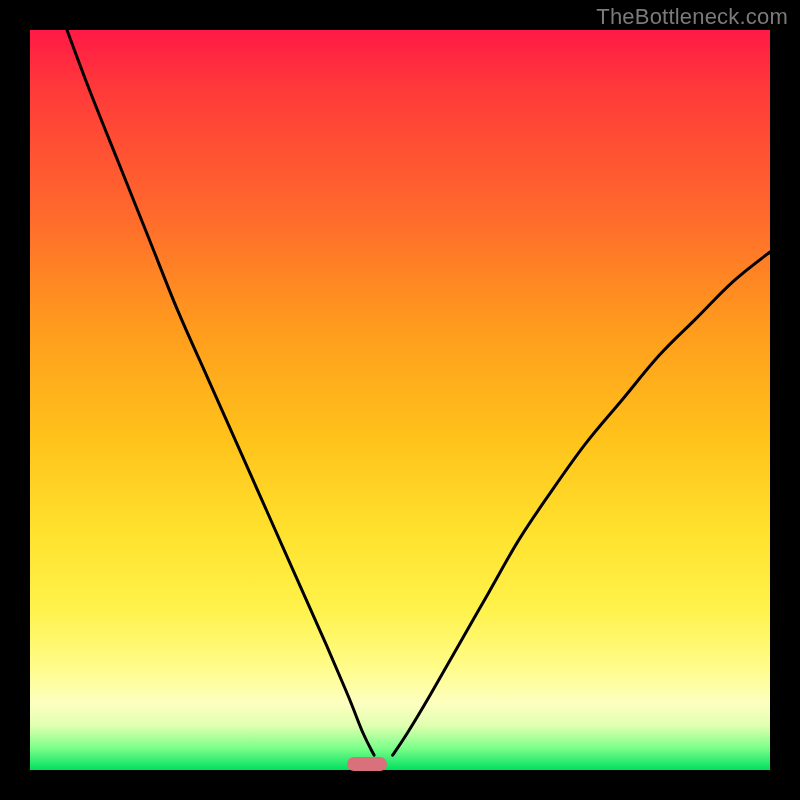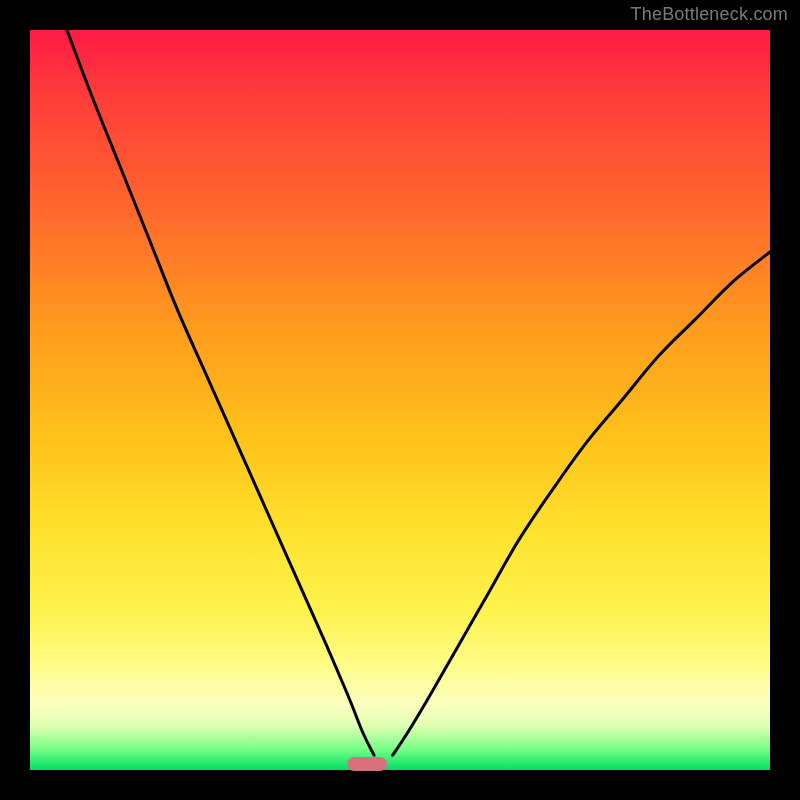--- a/index.html
+++ b/index.html
@@ -39,21 +39,21 @@
       #e0ffb0 94%,
       #7dff8a 97%,
       #00e060 100%
     );
   }
   .watermark {
     position: absolute;
     top: 4px;
     right: 12px;
     color: #7a7a7a;
-    font-size: 18px;
+    font-size: 22px;
     letter-spacing: 0.2px;
     font-weight: 400;
     user-select: none;
   }
   svg.curves {
     position: absolute;
     left: 0;
     top: 0;
     width: 740px;
     height: 740px;

